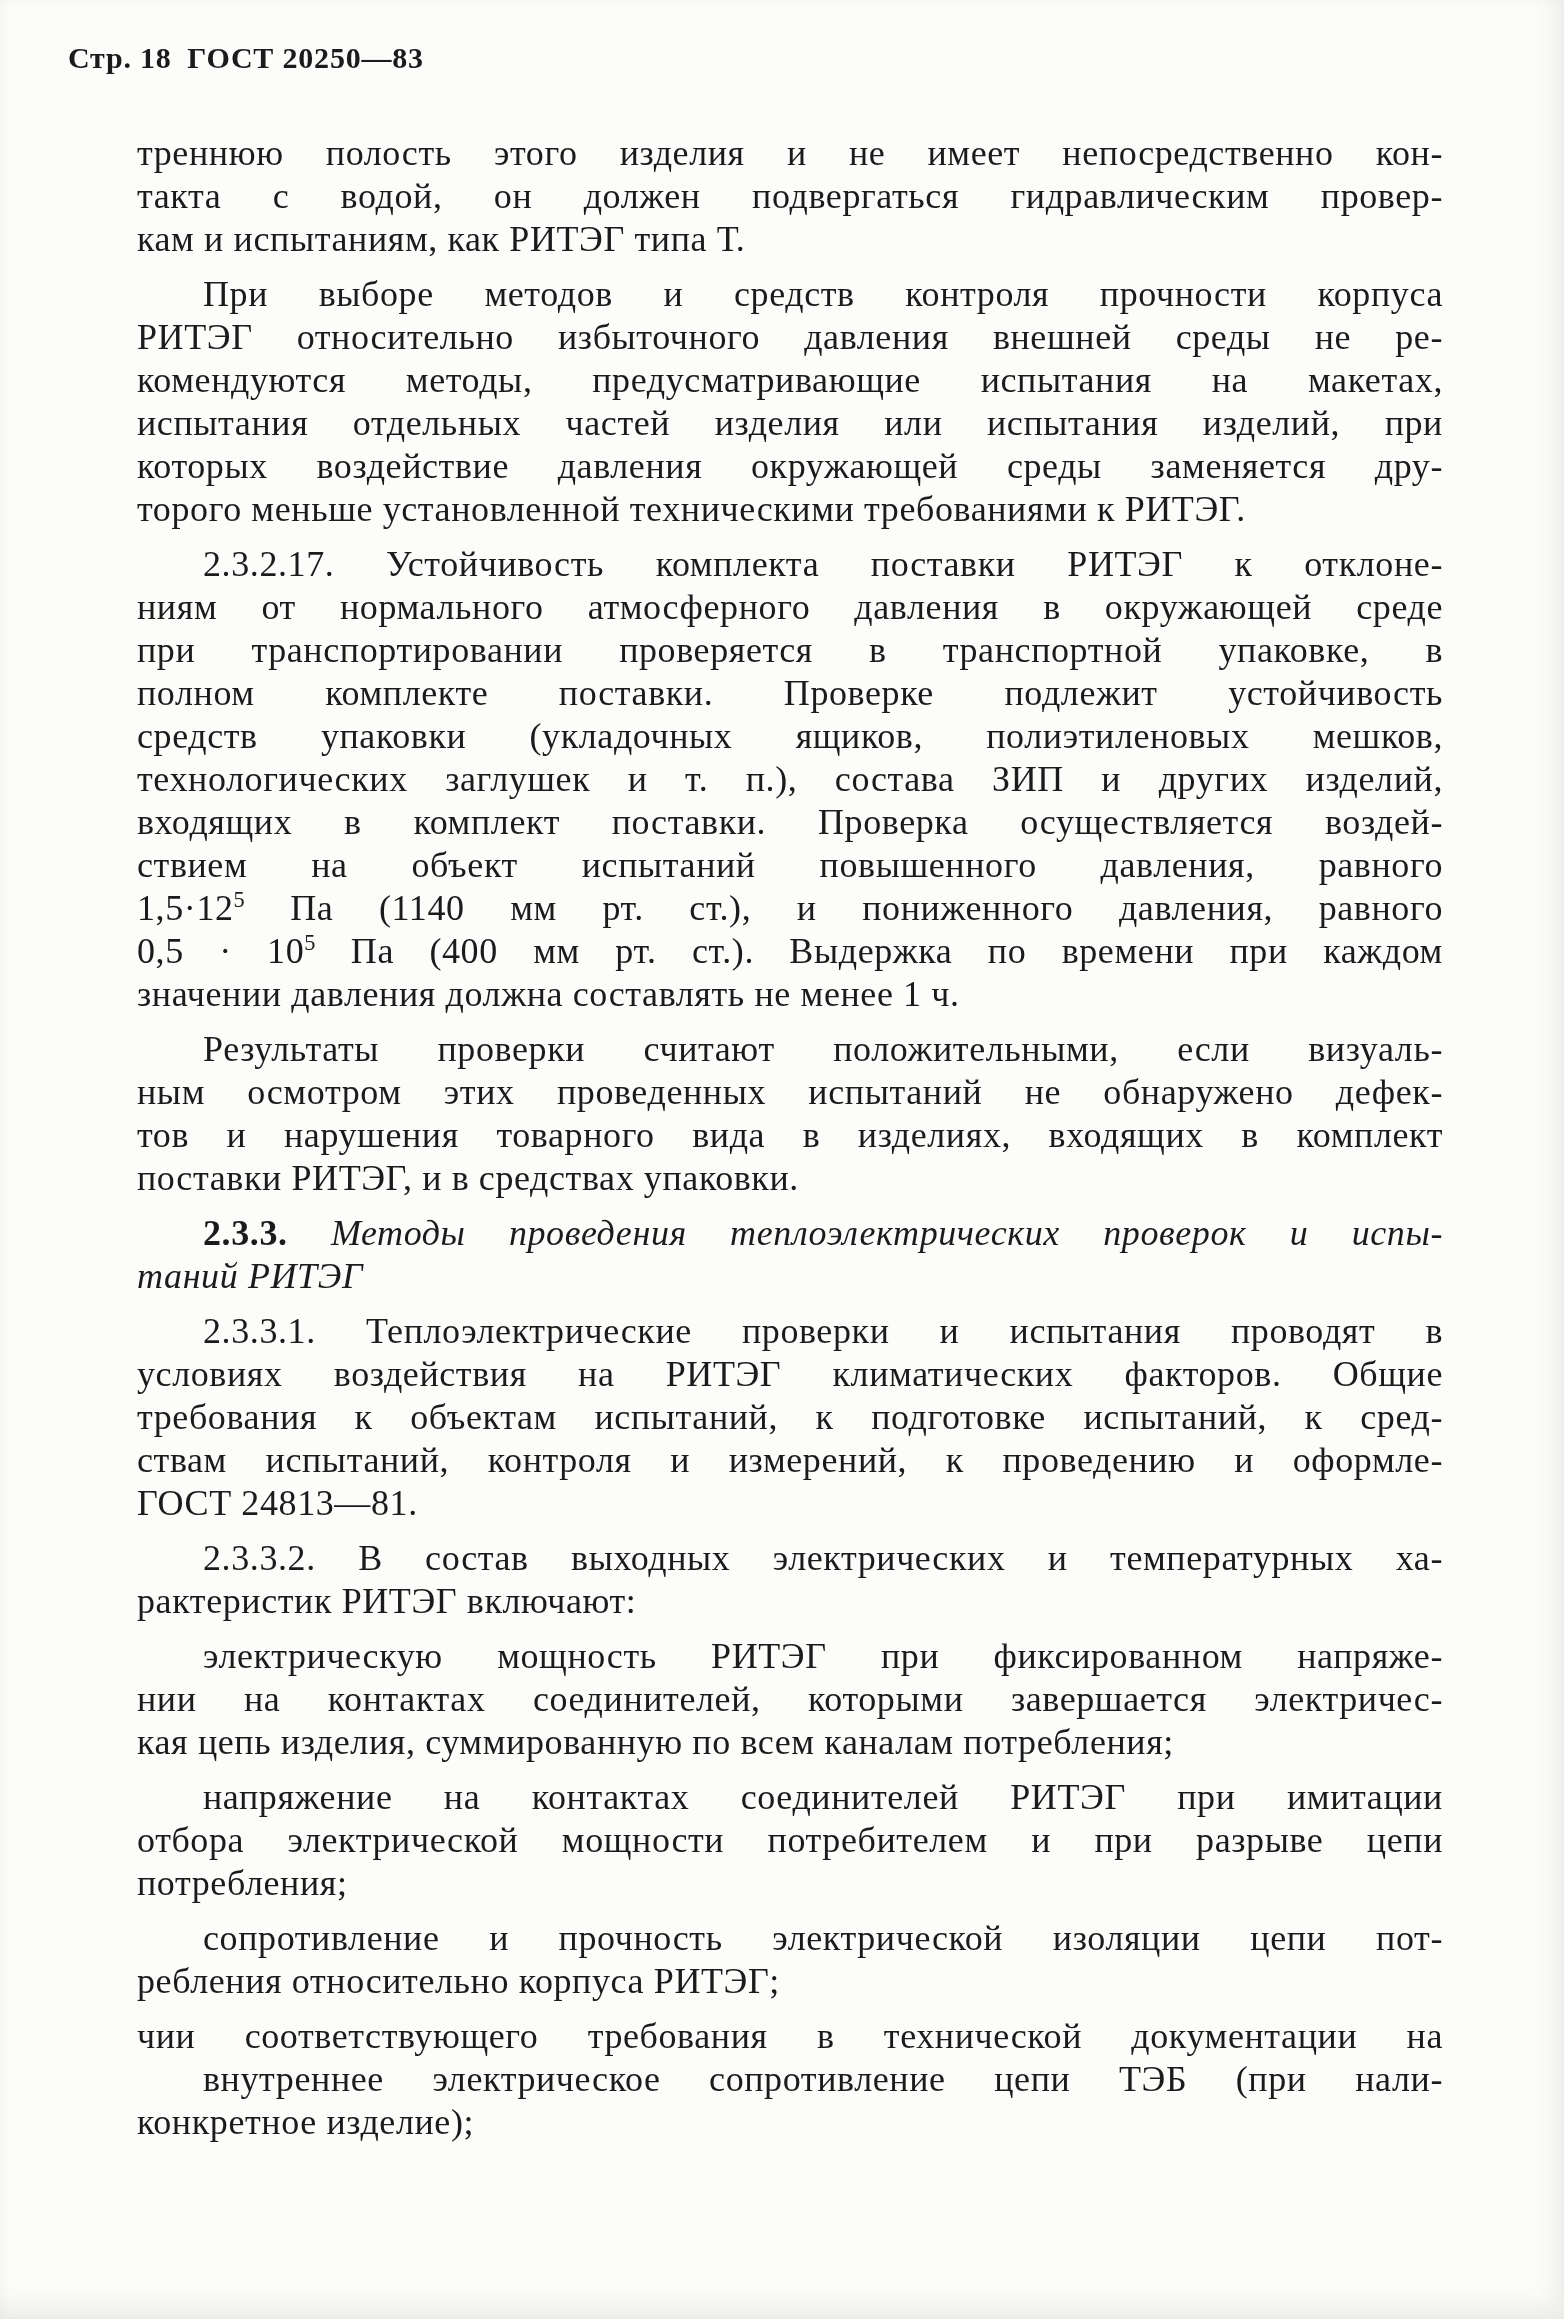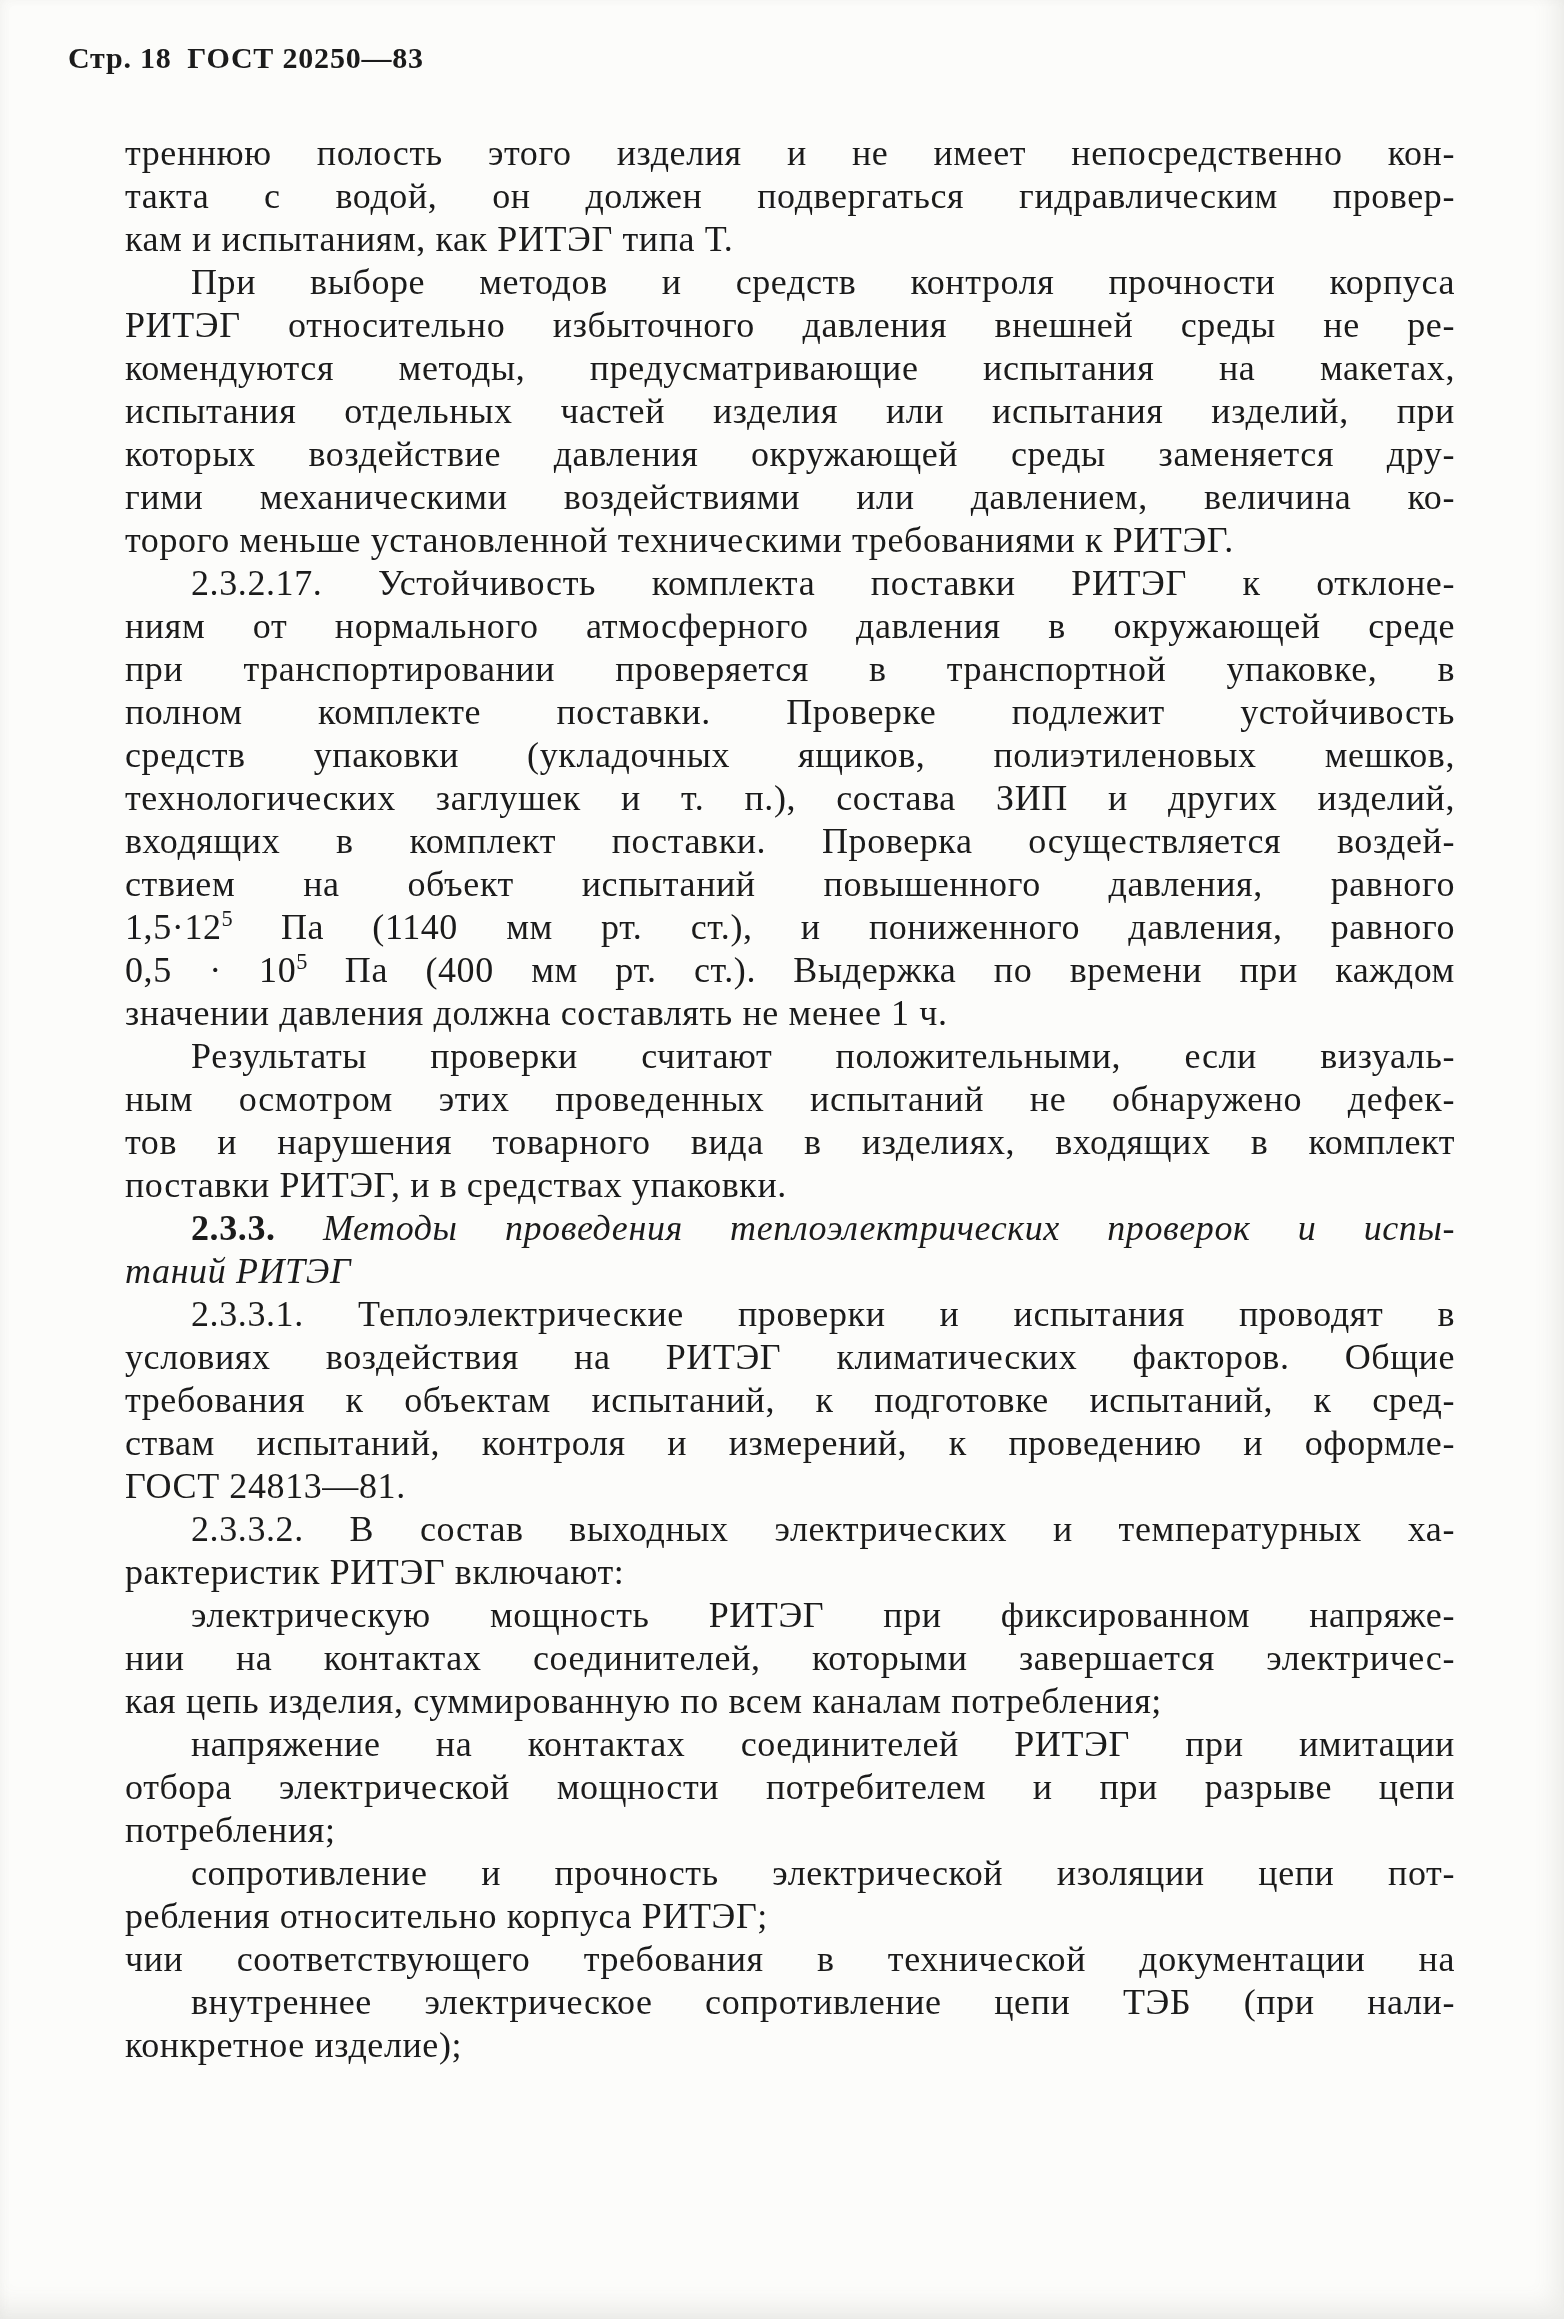--- a/index.html
+++ b/index.html
@@ -30,21 +30,21 @@
     letter-spacing: 0.8px;
     white-space: nowrap;
   }
   .page-header .hdr-gap { display: inline-block; width: 15.6px; }
   .body-text {
     margin: 57px 109px 0 125px;
     font-size: 36px;
     line-height: 43px;
     letter-spacing: 0.6px;
   }
-  .paragraph { margin: 0; padding: 0; }
+  .paragraph { margin: 12px; padding: 0; }
   .line {
     text-align: justify;
     text-align-last: justify;
   }
   .line.last { text-align-last: left; }
   .line.indent { padding-left: 66px; }
   .run-n { font-style: normal; }
   .run-b { font-weight: bold; }
   .run-i { font-style: italic; }
   .run-sup {
@@ -66,21 +66,20 @@
         <div class="line"><span class="run-n">треннюю полость этого изделия и не имеет непосредственно кон-</span></div>
         <div class="line"><span class="run-n">такта с водой, он должен подвергаться гидравлическим провер-</span></div>
         <div class="line last"><span class="run-n">кам и испытаниям, как РИТЭГ типа Т.</span></div>
       </div>
       <div class="paragraph">
         <div class="line indent"><span class="run-n">При выборе методов и средств контроля прочности корпуса</span></div>
         <div class="line"><span class="run-n">РИТЭГ относительно избыточного давления внешней среды не ре-</span></div>
         <div class="line"><span class="run-n">комендуются методы, предусматривающие испытания на макетах,</span></div>
         <div class="line"><span class="run-n">испытания отдельных частей изделия или испытания изделий, при</span></div>
         <div class="line"><span class="run-n">которых воздействие давления окружающей среды заменяется дру-</span></div>
-        <div class="line"><span class="run-n">гими механическими воздействиями или давлением, величина ко-</span></div>
         <div class="line last"><span class="run-n">торого меньше установленной техническими требованиями к РИТЭГ.</span></div>
       </div>
       <div class="paragraph">
         <div class="line indent"><span class="run-n">2.3.2.17. Устойчивость комплекта поставки РИТЭГ к отклоне-</span></div>
         <div class="line"><span class="run-n">ниям от нормального атмосферного давления в окружающей среде</span></div>
         <div class="line"><span class="run-n">при транспортировании проверяется в транспортной упаковке, в</span></div>
         <div class="line"><span class="run-n">полном комплекте поставки. Проверке подлежит устойчивость</span></div>
         <div class="line"><span class="run-n">средств упаковки (укладочных ящиков, полиэтиленовых мешков,</span></div>
         <div class="line"><span class="run-n">технологических заглушек и т. п.), состава ЗИП и других изделий,</span></div>
         <div class="line"><span class="run-n">входящих в комплект поставки. Проверка осуществляется воздей-</span></div>

